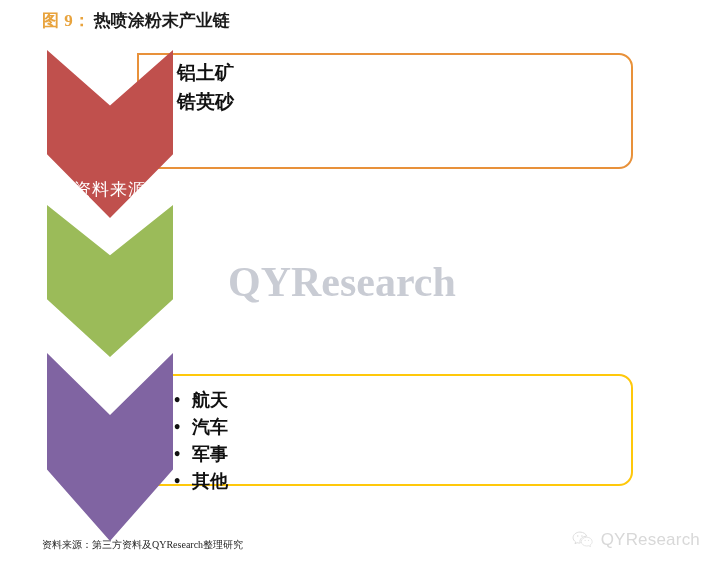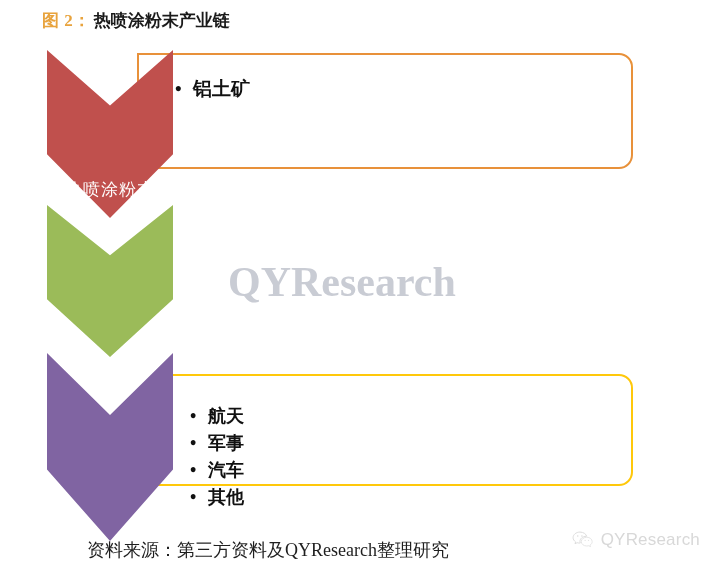--- a/index.html
+++ b/index.html
@@ -109,21 +109,21 @@
     z-index: 2;
   }
   .box .inner {
     position: absolute;
     left: 18px;
     top: 0;
     right: 8px;
     bottom: 0;
   }
   .bullets {
-    margin: 16px;
+    margin: 0;
     padding: 0;
     list-style: none;
   }
   .bullets li {
     position: relative;
     padding-left: 20px;
     font-family: "Liberation Serif", "DejaVu Serif", serif;
     font-size: 19px;
     font-weight: bold;
     color: #111111;
@@ -180,24 +180,23 @@
   }
   #box-down .bullets li::before { font-size: 18px; }
   #box-down .inner { padding-top: 11px; }
 
   
   .footer-source {
     position: absolute;
     left: 42px;
     top: 538px;
     font-family: "Liberation Serif", "DejaVu Serif", serif;
-    font-size: 18px;
+    font-size: 10px;
     color: #1f1f1f;
     white-space: nowrap;
-    margin-left: 45px;
   }
 
   .footer-brand {
     position: absolute;
     right: 12px;
     top: 530px;
     display: flex;
     align-items: center;
     gap: 7px;
     white-space: nowrap;
@@ -214,55 +213,56 @@
     color: #d8d8d8;
     letter-spacing: 0.2px;
   }
 </style>
 </head>
 <body>
 
 <div id="canvas">
 
   <div class="title-row">
-    <span class="title-num">图 2：</span><span class="title-text">热喷涂粉末产业链</span>
+    <span class="title-num">图 9：</span><span class="title-text">热喷涂粉末产业链</span>
   </div>
 
   <div class="watermark">QYResearch</div>
 
   <div class="chevron" id="chev-up">
     <div class="shape"></div>
-    <div class="label">热喷涂粉末</div>
+    <div class="label">资料来源</div>
   </div>
 
   <div class="chevron" id="chev-prod">
     <div class="shape"></div>
     <div class="label">产品</div>
   </div>
 
   <div class="chevron" id="chev-down">
     <div class="shape"></div>
 
   </div>
 
   <div class="box" id="box-up">
     <div class="inner">
       <ul class="bullets">
         <li>铝土矿</li>
+        <li>锆英砂</li>
       </ul>
     </div>
   </div>
 
 
   <div class="box" id="box-down">
     <div class="inner">
       <ul class="bullets">
         <li>航天</li>
+        <li>汽车</li>
         <li>军事</li>
-        <li>汽车</li>
         <li>其他</li>
       </ul>
     </div>
   </div>
 
   <div class="footer-source">资料来源：第三方资料及QYResearch整理研究</div>
 
   <div class="footer-brand">
     <span class="wechat-icon">
       <svg viewBox="0 0 24 20" width="22" height="18" aria-hidden="true">

